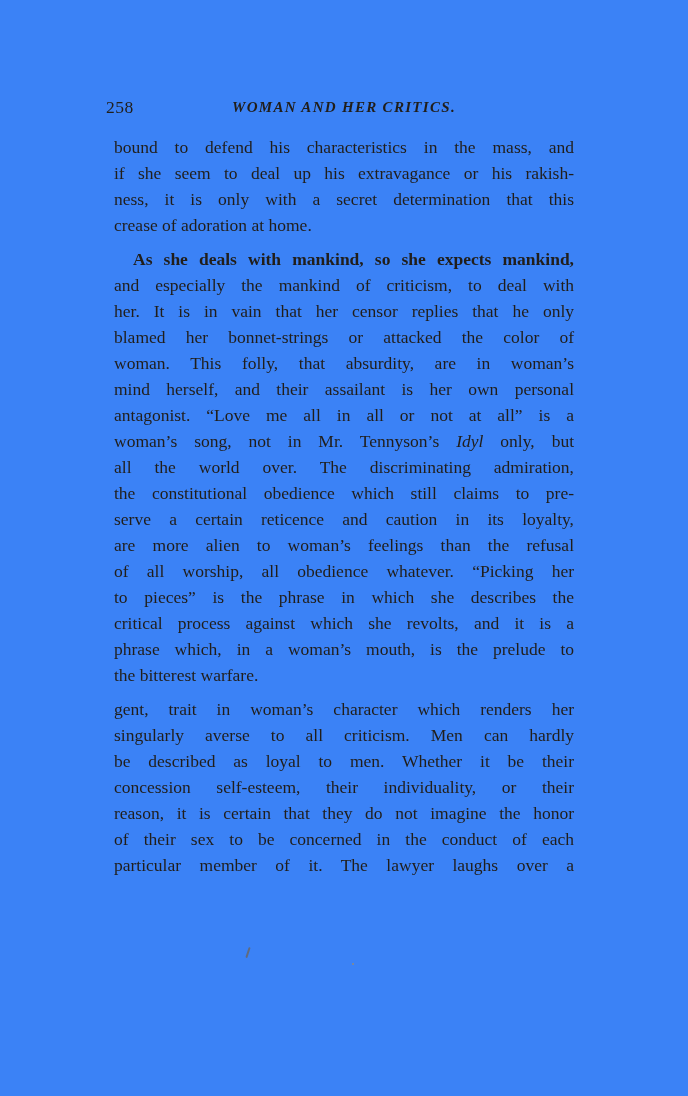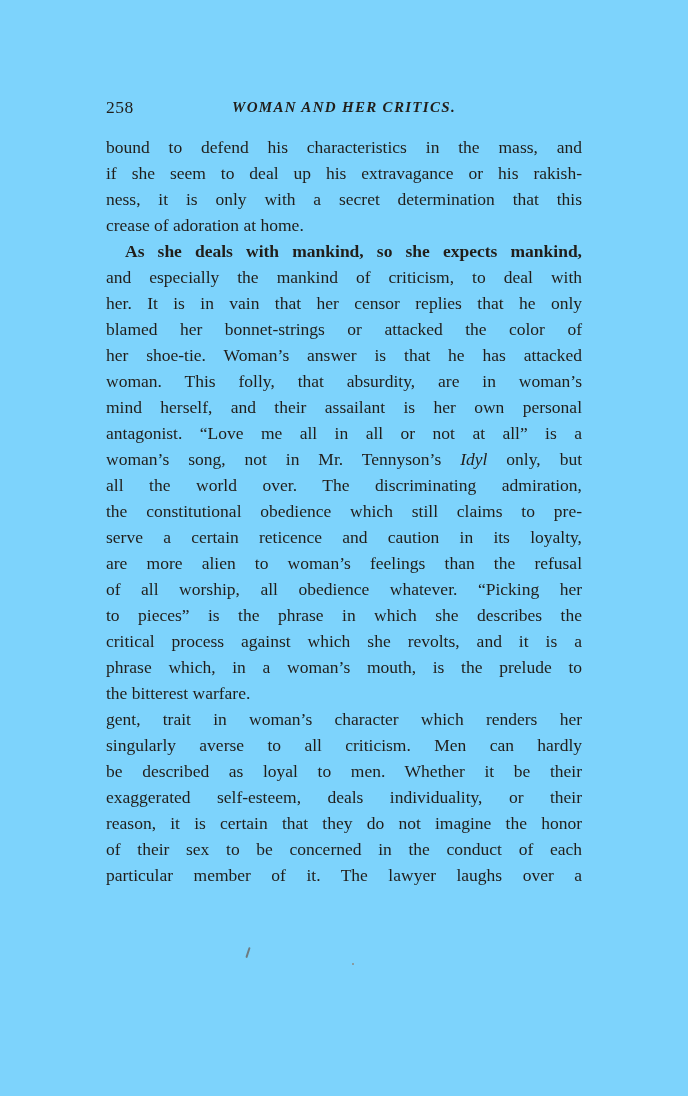--- a/index.html
+++ b/index.html
@@ -6,21 +6,21 @@
   html, body {
     margin: 0;
     padding: 0;
     background: #ffffff;
   }
   .page {
     position: relative;
     width: 688px;
     height: 1096px;
     box-sizing: border-box;
-    background: #7dd3fc;
+    background: #3b82f6;
     font-family: "Liberation Serif", "DejaVu Serif", serif;
     color: #211e1a;
     overflow: hidden;
   }
   .text-block {
     position: absolute;
     left: 106px;
     top: 96px;
     width: 476px;
   }
@@ -39,21 +39,21 @@
   .header-title {
     display: block;
     text-align: center;
     font-style: italic;
     font-weight: bold;
     font-size: 15px;
     letter-spacing: 1.3px;
     padding-top: 3px;
   }
   .paragraph {
-    margin: 0;
+    margin: 8px;
   }
   .line {
     font-size: 17.5px;
     line-height: 26px;
     text-align: justify;
     text-align-last: justify;
     white-space: normal;
   }
   .line.flush-left {
     text-align-last: left;
@@ -100,40 +100,39 @@
           <div class="line"><span>bound to defend his characteristics in the mass, and</span></div>
           <div class="line"><span>if she seem to deal up his extravagance or his rakish-</span></div>
           <div class="line"><span>ness, it is only with a secret determination that this</span></div>
           <div class="line flush-left"><span>crease of adoration at home.</span></div>
         </div>
         <div class="paragraph">
           <div class="line indent"><span>As she deals with mankind, so she expects mankind,</span></div>
           <div class="line"><span>and especially the mankind of criticism, to deal with</span></div>
           <div class="line"><span>her. It is in vain that her censor replies that he only</span></div>
           <div class="line"><span>blamed her bonnet-strings or attacked the color of</span></div>
-          <div class="line"><span>her shoe-tie. Woman’s answer is that he has attacked</span></div>
           <div class="line"><span>woman. This folly, that absurdity, are in woman’s</span></div>
           <div class="line"><span>mind herself, and their assailant is her own personal</span></div>
           <div class="line"><span>antagonist. “Love me all in all or not at all” is a</span></div>
           <div class="line"><span>woman’s song, not in Mr. Tennyson’s </span><i>Idyl</i><span> only, but</span></div>
           <div class="line"><span>all the world over. The discriminating admiration,</span></div>
           <div class="line"><span>the constitutional obedience which still claims to pre-</span></div>
           <div class="line"><span>serve a certain reticence and caution in its loyalty,</span></div>
           <div class="line"><span>are more alien to woman’s feelings than the refusal</span></div>
           <div class="line"><span>of all worship, all obedience whatever. “Picking her</span></div>
           <div class="line"><span>to pieces” is the phrase in which she describes the</span></div>
           <div class="line"><span>critical process against which she revolts, and it is a</span></div>
           <div class="line"><span>phrase which, in a woman’s mouth, is the prelude to</span></div>
           <div class="line flush-left"><span>the bitterest warfare.</span></div>
         </div>
         <div class="paragraph">
           <div class="line"><span>gent, trait in woman’s character which renders her</span></div>
           <div class="line"><span>singularly averse to all criticism. Men can hardly</span></div>
           <div class="line"><span>be described as loyal to men. Whether it be their</span></div>
-          <div class="line"><span>exaggerated self-esteem, deals individuality, or their</span></div>
+          <div class="line"><span>concession self-esteem, their individuality, or their</span></div>
           <div class="line"><span>reason, it is certain that they do not imagine the honor</span></div>
           <div class="line"><span>of their sex to be concerned in the conduct of each</span></div>
           <div class="line"><span>particular member of it. The lawyer laughs over a</span></div>
         </div>
       </div>
   </div>
   <div class="artifact-stroke"></div>
   <div class="artifact-dot"></div>
 </div>
 

